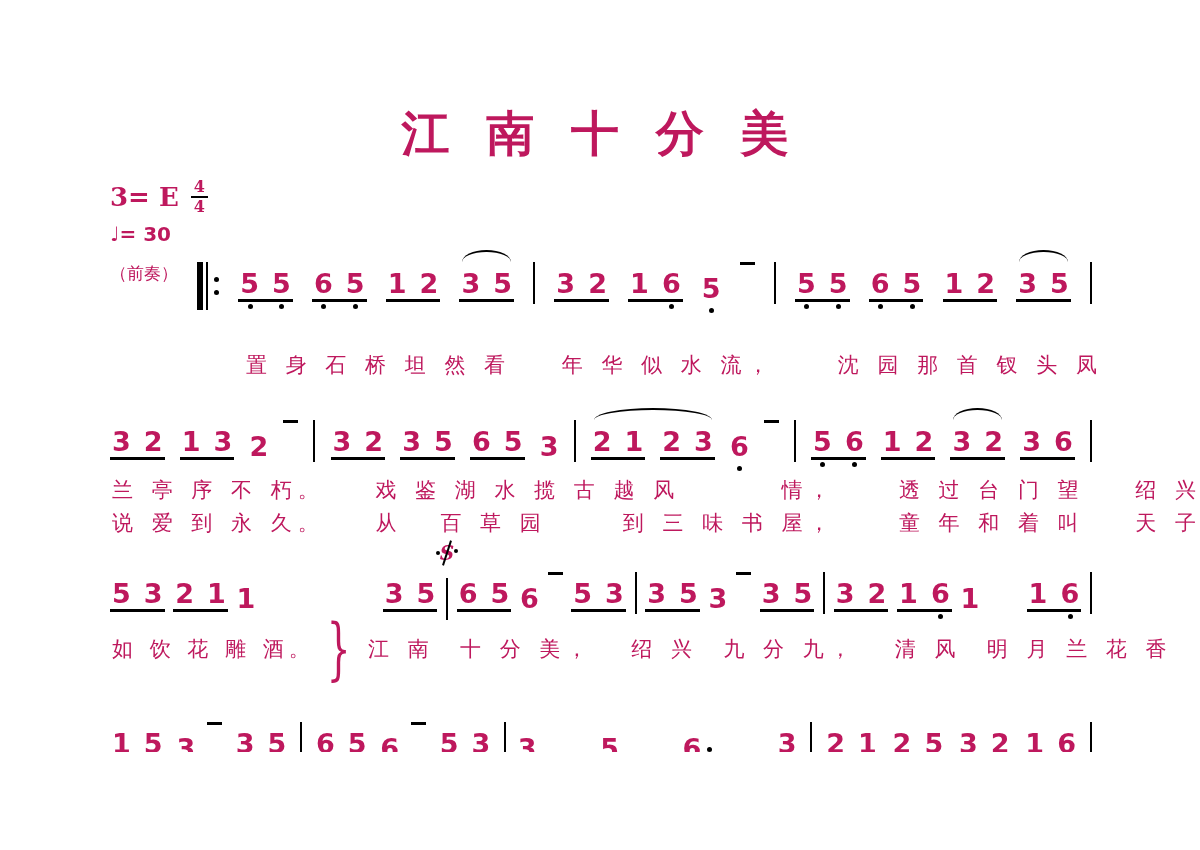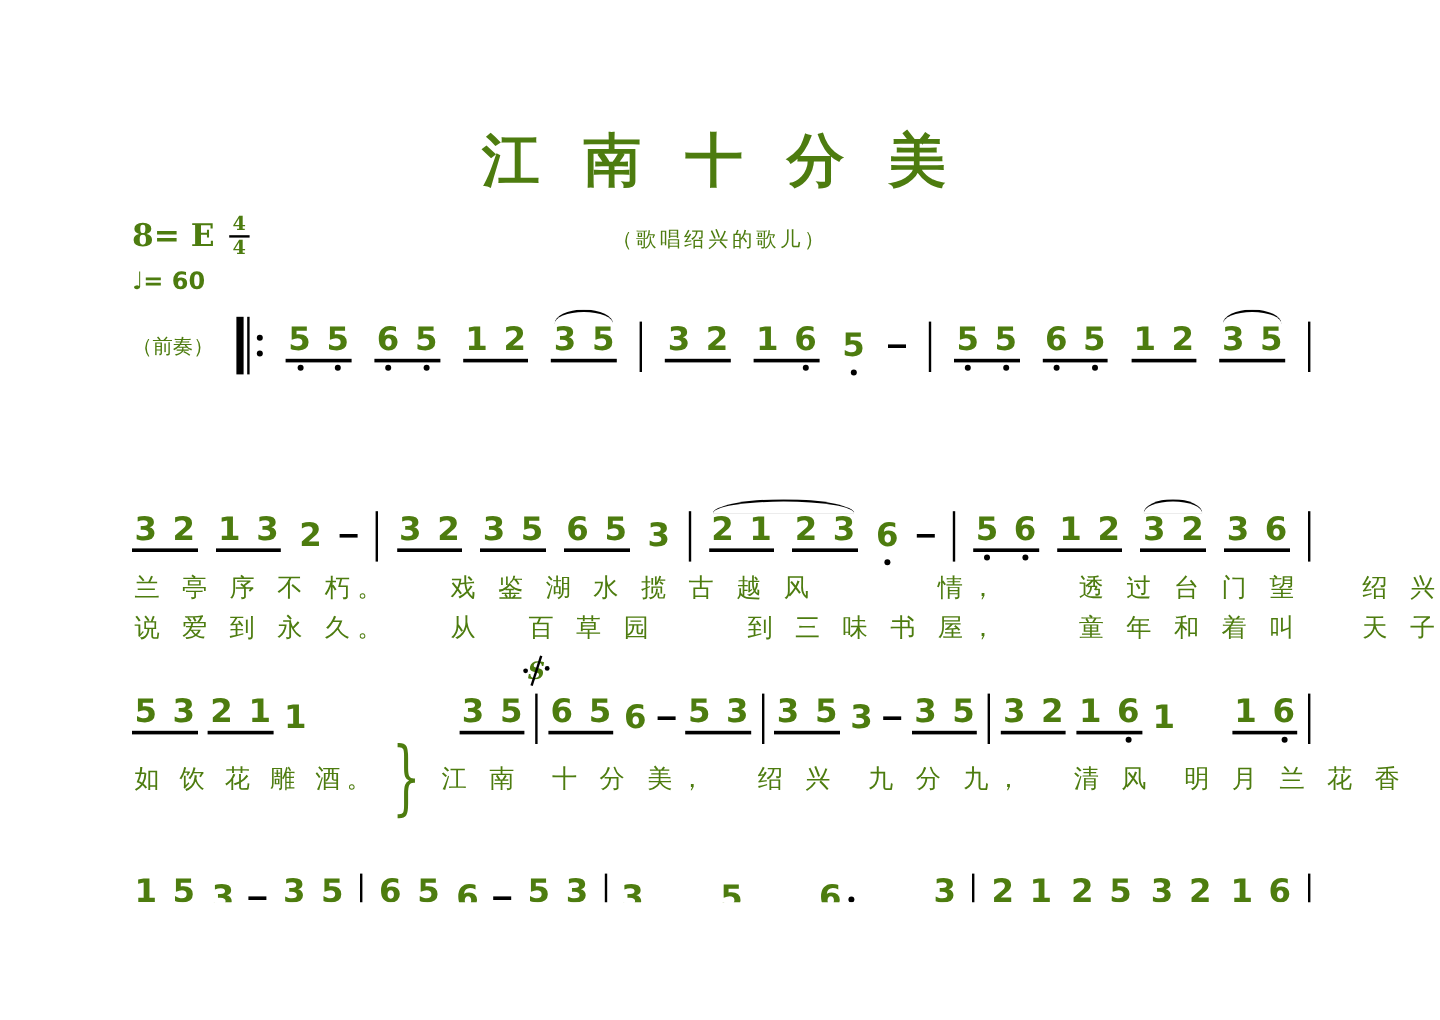--- a/index.html
+++ b/index.html
@@ -1,37 +1,37 @@
 <!DOCTYPE html>
 <html><head>
 <meta charset="utf-8">
 <style>
   html,body{margin:0;padding:0;background:#fff;}
-  .page{position:relative;width:1200px;height:752px;background:#ffffff;color:#4d7c0f;
+  .page{position:relative;width:1200px;height:752px;background:#ffffff;color:#be185d;
         overflow:hidden;font-family:"DejaVu Serif",serif;}
 
   .title{position:absolute;top:102px;left:0;width:100%;text-align:center;
          font:700 48px "DejaVu Serif",serif;letter-spacing:10px;}
   .subtitle{position:absolute;top:188px;left:0;width:100%;text-align:center;
          font:400 17px "DejaVu Serif",serif;letter-spacing:3px;}
 
   .keyblock{position:absolute;left:110px;top:178px;}
   .keyrow{display:flex;align-items:center;font:700 26px "DejaVu Serif",serif;}
   .tsig{display:inline-flex;flex-direction:column;align-items:center;margin-left:12px;}
   .tsig b{font:700 16px "DejaVu Serif",serif;line-height:1.15;padding:0 3px;}
   .tsig b.tnum{border-bottom:2px solid #000;}
   .tempo{margin-top:5px;font:700 20px "DejaVu Sans",sans-serif;}
 
   .credits{position:absolute;top:167px;right:106px;}
   .credrow{display:flex;justify-content:flex-end;gap:10px;
            font:18px "DejaVu Sans",sans-serif;line-height:27px;}
 
   
   .mline{position:absolute;left:110px;width:982px;height:52px;display:flex;
-         align-items:flex-end;justify-content:space-between;}
+         justify-content:space-between;}
   #ml0{top:262px}#ml1{top:420px}#ml2{top:572px}#ml3{top:722px}
 
   .mline>.note,.mline>.beam,.mline>.swrap{margin-bottom:12px;}
   .note{position:relative;display:inline-flex;align-items:flex-end;}
   .num{font:700 27px "DejaVu Sans",sans-serif;line-height:1;}
   .adot{width:5px;height:5px;border-radius:50%;background:#000;margin-left:6px;margin-bottom:10px;}
   .ldot{position:absolute;left:50%;bottom:-11px;width:5px;height:5px;margin-left:-2px;
         border-radius:50%;background:#000;}
   .beam .ldot{bottom:-12px;}
   .beam{position:relative;display:inline-flex;gap:13px;padding:0 2px 2px;border-bottom:3px solid #000;}
@@ -75,31 +75,30 @@
   .v2{left:424px;width:414px}
   .v3{left:846px;width:242px}
   .vlabel{display:inline-block;font:italic 17px "DejaVu Serif",serif;margin:2px 0 0 26px;}
 </style>
 </head>
 <body>
 
 <div class="page">
 
   <div class="title">江 南 十 分 美</div>
-  <div class="subtitle">（歌唱绍兴的歌儿）</div>
 
   <div class="keyblock">
     <div class="keyrow">
-      <span>8= E</span>
+      <span>3= E</span>
       <span class="tsig">
         <b class="tnum">4</b>
         <b class="tden">4</b>
       </span>
     </div>
-    <div class="tempo">♩= 60</div>
+    <div class="tempo">♩= 30</div>
   </div>
 
 
   <div class="mline" id="ml0">
       <span class="mlabel">（前奏）</span>
       <span class="rep">
         <span class="thick"></span>
         <span class="thin"></span>
         <span class="dots">
           <span class="rdot"></span>
@@ -517,20 +516,21 @@
           <span class="num">1</span>
         </span>
         <span class="note">
           <span class="num">6</span>
           <span class="ldot"></span>
         </span>
       </span>
       <span class="bar"></span>
     </div>
 
+  <div class="lyr" id="ly1b">置 身 石 桥 坦 然 看    年 华 似 水 流，     沈 园 那 首 钗 头 凤</div>
   <div class="lyr" id="ly2a">兰 亭 序 不 朽。    戏 鉴 湖 水 揽 古 越 风        情，     透 过 台 门 望    绍 兴</div>
   <div class="lyr" id="ly2b">说 爱 到 永 久。    从   百 草 园      到 三 味 书 屋，     童 年 和 着 叫    天 子</div>
 
   <div class="l3wrap">
     <div class="l3left">
       <div class="lyr3">如 饮 花 雕 酒。</div>
     </div>
     <div class="brace">}</div>
     <div class="l3merged">江 南  十 分 美，   绍 兴  九 分 九，   清 风  明 月 兰 花 香   醉 在</div>
   </div>

